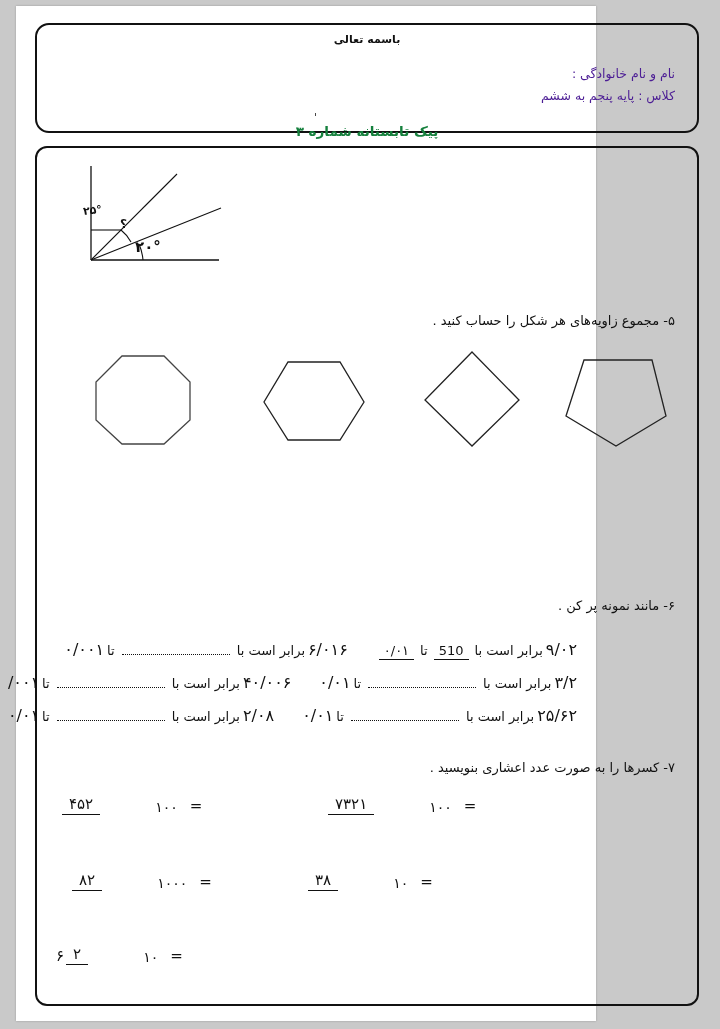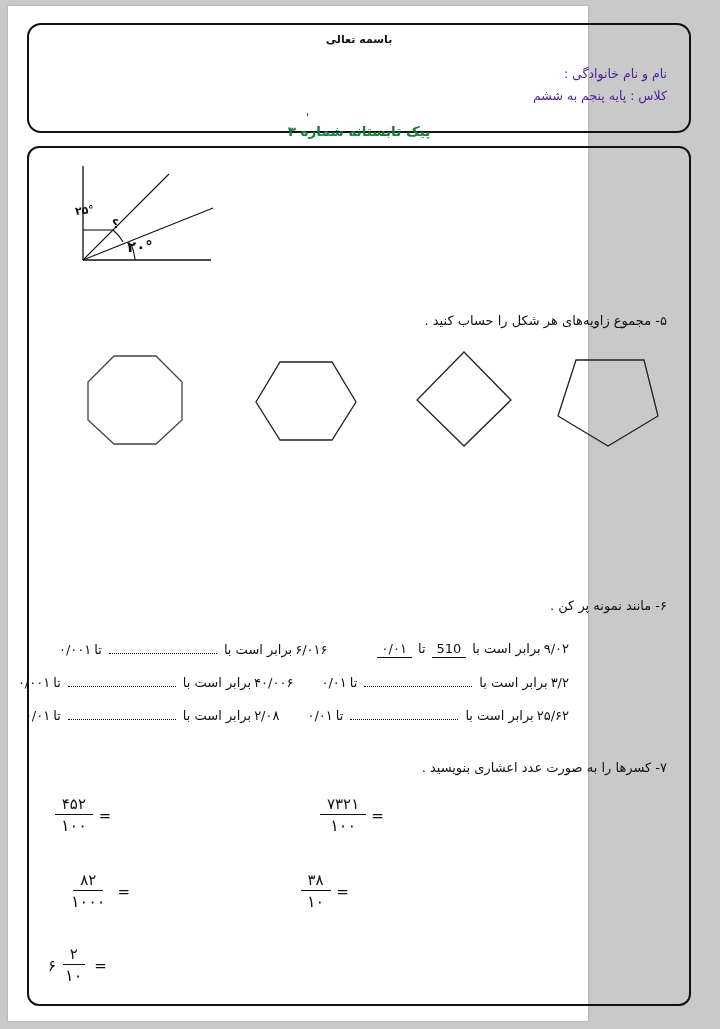--- a/index.html
+++ b/index.html
@@ -131,21 +131,21 @@
     width: 50%;
     font-size: 13px;
     color: #111;
     white-space: nowrap;
     display: flex;
     align-items: baseline;
     justify-content: flex-start;
   }
   .fill-cell.right-col { padding-right: 90px; }
   .fill-cell.left-col  { padding-right: 28px; }
-  .num { font-size: 13px; }
+  .num { font-size: 16px; }
   .dots {
     display: inline-block;
     min-width: 108px;
     border-bottom: 1px dotted #111;
     margin: 0 4px;
     height: 11px;
   }
   .answered {
     display: inline-block;
     border-bottom: 1px solid #111;
@@ -171,33 +171,33 @@
     color: #111;
   }
   .whole {
     font-size: 15px;
     padding-left: 1px;
     padding-right: 2px;
     align-self: center;
   }
   .frac {
     display: inline-flex;
-    flex-direction: column;
+    flex-direction: row;
     align-items: center;
     line-height: 1.15;
-    font-family: Liberation Serif, serif;
   }
   .frac .top {
     padding: 0 7px 1px 7px;
     border-bottom: 1.4px solid #111;
     font-size: 15px;
   }
   .frac .bot {
     padding: 2px 7px 0 7px;
-    font-size: 16px;
+    font-size: 14px;
+    margin-left: 48px;
   }
   .eq {
     font-size: 15px;
     margin-left: 5px;
     align-self: center;
   }
 </style>
 </head>
 <body>
 

